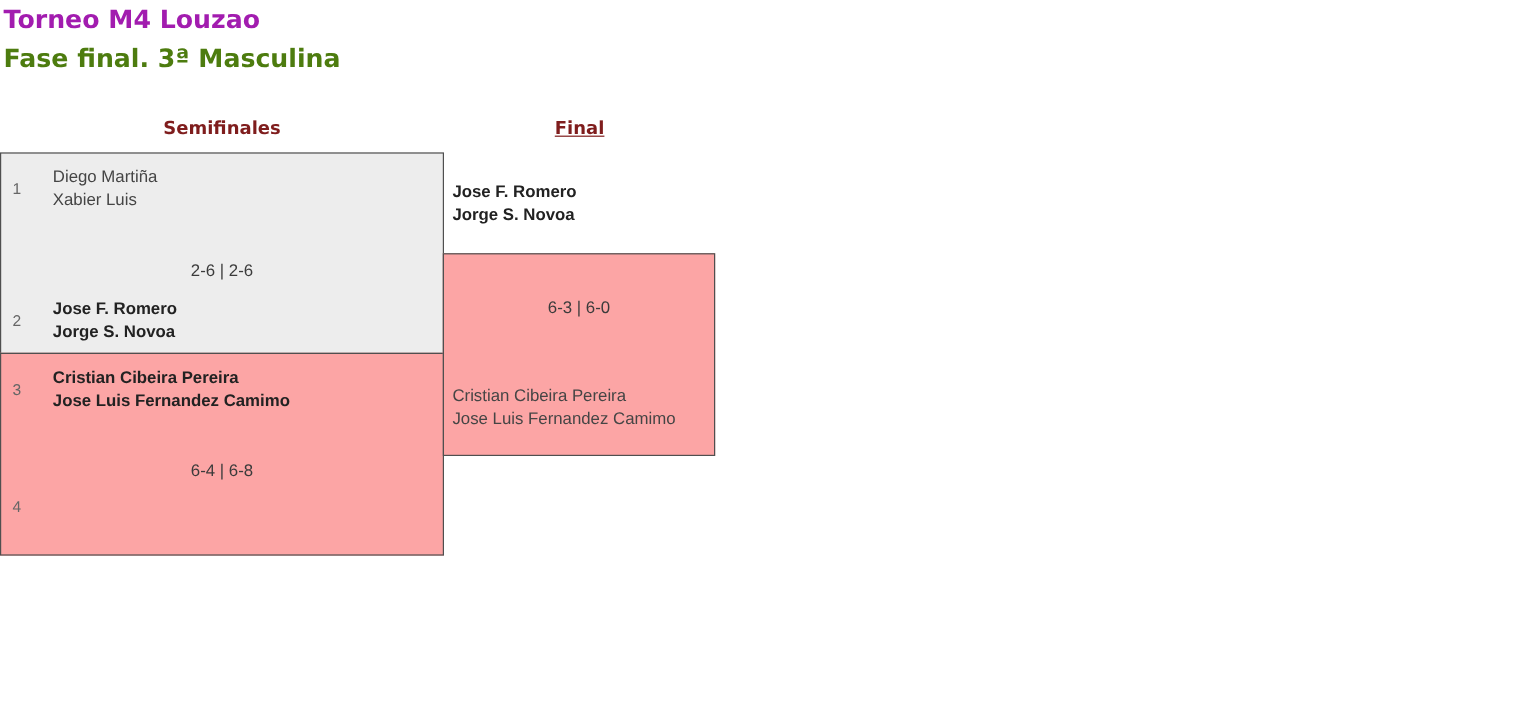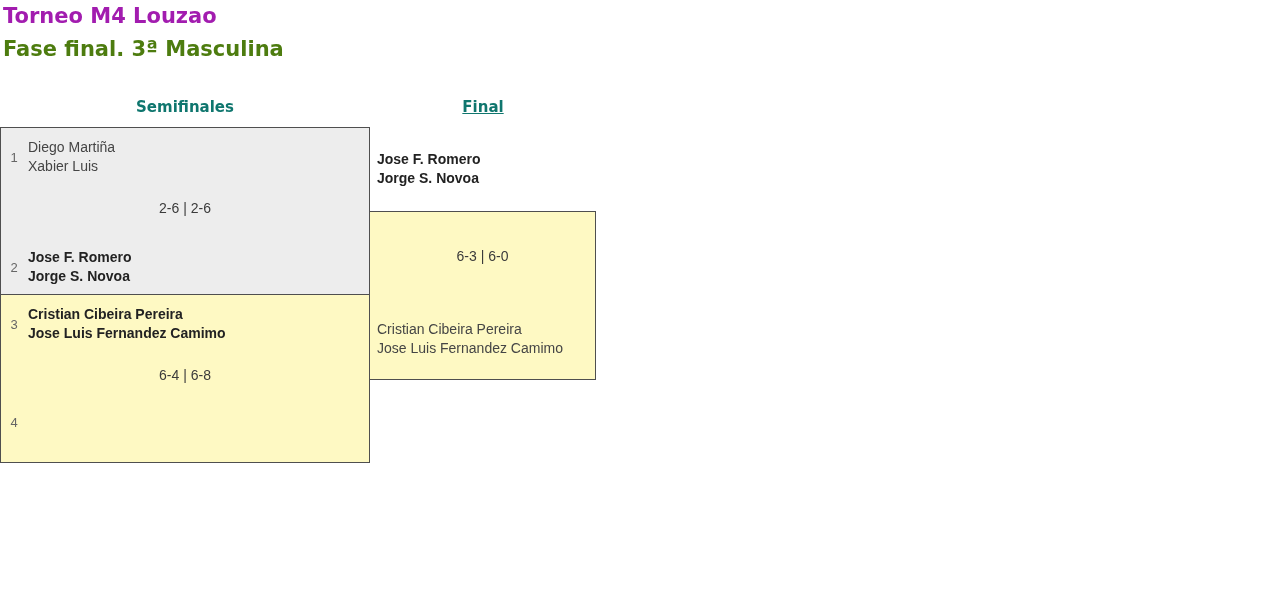--- a/index.html
+++ b/index.html
@@ -24,55 +24,55 @@
     font-size: 21px; font-weight: 700; color: #4d7c0f;
   }
 
   
   .logo { position: absolute; left: 1050px; top: 3px; width: 230px; height: 66px; cursor: pointer; }
 
   
   .round-label {
     position: absolute; top: 98px;
     font-family: "DejaVu Sans", sans-serif;
-    font-size: 15px; font-weight: 700; color: #0f766e;
+    font-size: 15px; font-weight: 700; color: #7f1d1d;
     text-align: center;
   }
   .round-label.semis { left: 0; width: 370px; }
   .round-label.final { left: 370px; width: 226px; text-decoration: underline; }
 
   
   .match {
     position: absolute;
     border: 1px solid #4f4f4f;
     box-sizing: border-box;
-    background: #fef9c3;
+    background: #fca5a5;
   }
   .match.sf1 { left: 0px; top: 127px; width: 370px; height: 168px; background: #ededed; }
   .match.sf2 { left: 0px; top: 294px; width: 370px; height: 169px; }
   .match.finalbox { left: 369px; top: 211px; width: 227px; height: 169px; overflow: hidden; }
 
   
   .team { position: absolute; display: flex; align-items: center; }
   .seed {
     flex: 0 0 auto; width: 16px; text-align: center;
     font-size: 13px; color: #666666;
   }
-  .players { margin-left: 6px; display: flex; flex-direction: column; }
+  .players { margin-left: 22px; display: flex; flex-direction: column; }
   .player { font-size: 14px; line-height: 19px; color: #454545; white-space: nowrap; }
   .team.winner .player { font-weight: 700; color: #222222; }
 
   .team.t-top { left: 5px; top: 10px; }
   .team.t-bottom { left: 5px; top: 120px; }
 
   .score {
     position: absolute; left: 0; width: 100%;
     text-align: center; font-size: 14px; color: #3b3b3b;
   }
-  .score.mid { top: 72px; text-align: center; }
+  .score.mid { top: 89px; text-align: center; }
   .score.final-mid { top: 36px; }
 
   
   .final-team-top { position: absolute; left: 377px; top: 150px; }
   .final-team-bottom { left: 7px; top: 108px; }
   .no-seed .players { margin-left: 0; }
 </style>
 </head>
 <body>
 

